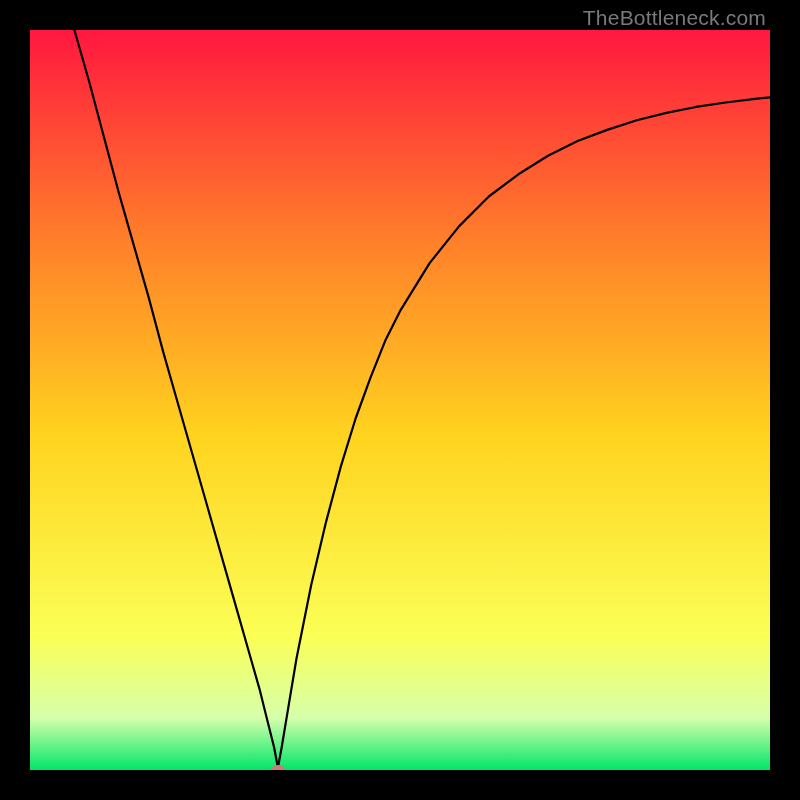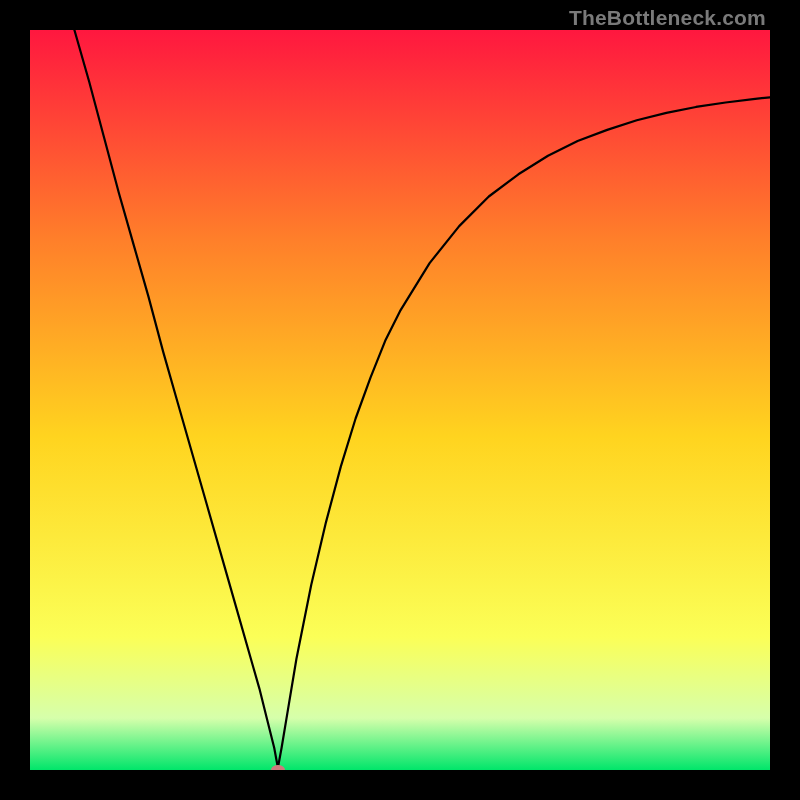--- a/index.html
+++ b/index.html
@@ -32,21 +32,21 @@
   .curve-layer {
     position: absolute;
     inset: 0;
   }
   .watermark {
     position: absolute;
     top: 6px;
     right: 34px;
     color: #7a7a7a;
     font-size: 21px;
-    font-weight: 700;
+    font-weight: 400;
     letter-spacing: 0.2px;
   }
   .marker {
     position: absolute;
     width: 14px;
     height: 10px;
     background: #cd7a7d;
     border-radius: 50%;
     transform: translate(-50%, -50%);
   }

